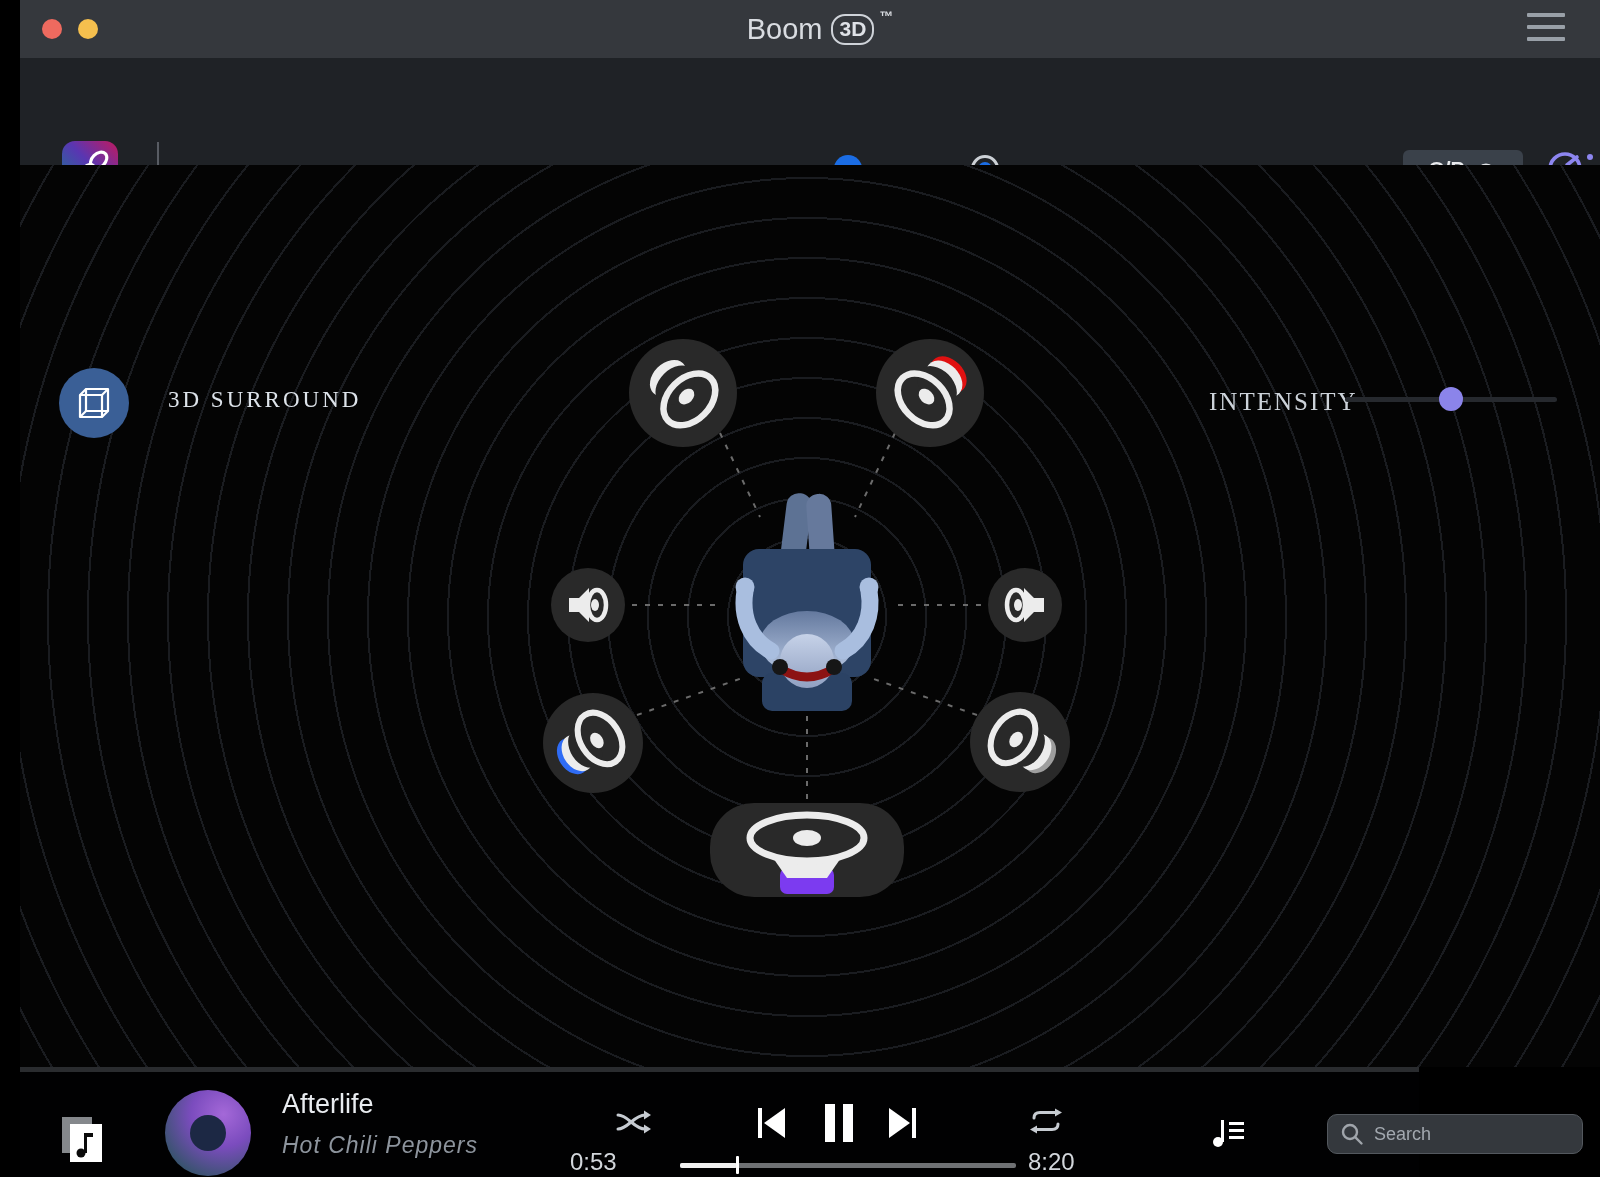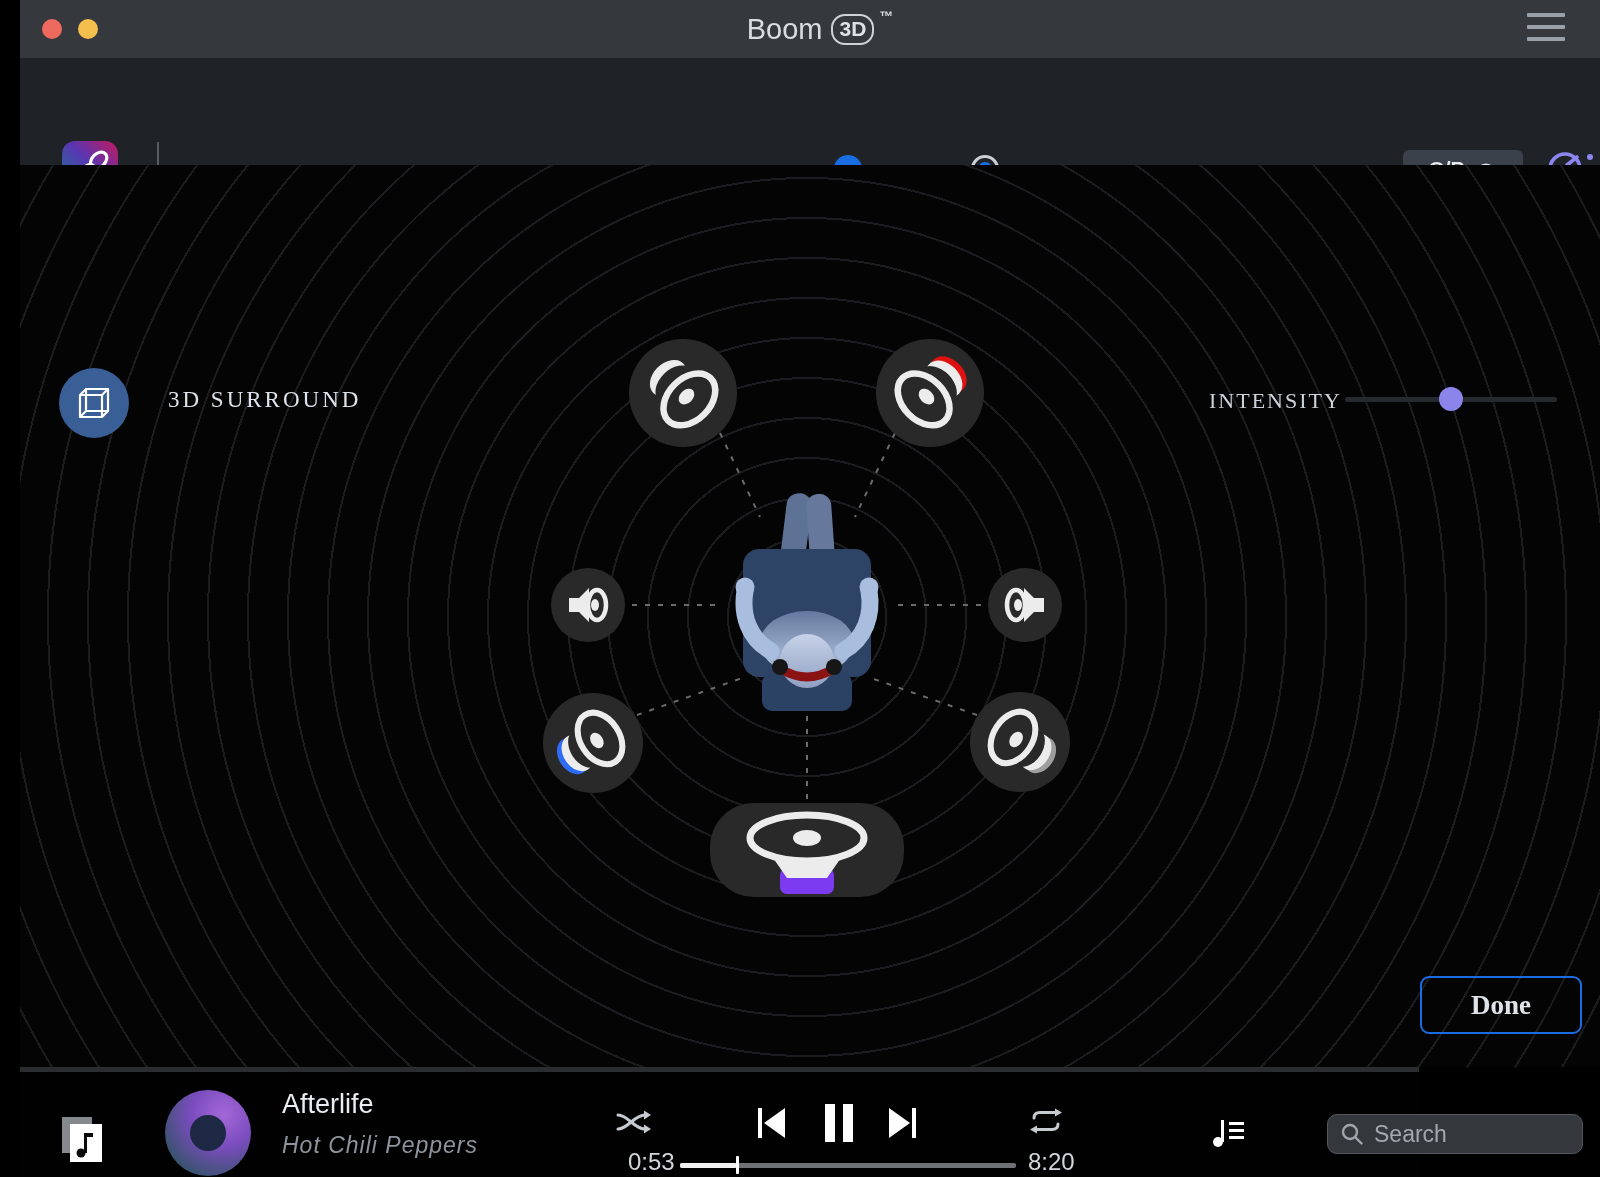--- a/index.html
+++ b/index.html
@@ -43,21 +43,21 @@
             font-family:inherit; display:flex; align-items:center; justify-content:center; gap:9px; cursor:pointer; }
   .dial { position:absolute; left:1528px; top:91px; cursor:pointer; }
 
   
   .main { position:absolute; left:0; top:165px; width:1600px; height:902px; background:#040404;
           background-image:repeating-radial-gradient(circle at 787px 452px,
             #040404 0px, #040404 38px, #1a1c20 38px, #1a1c20 40px);font-family:Liberation Serif, serif; }
   .cube-circle { position:absolute; left:39px; top:203px; width:70px; height:70px; border-radius:50%;
                  background:#3a5f96; display:flex; align-items:center; justify-content:center; }
   .feature-label { position:absolute; left:148px; top:222px; font-size:23px; letter-spacing:3px; color:#dde3ea; }
-  .intensity-label { position:absolute; left:1189px; top:223px; font-size:22px; letter-spacing:2px; color:#ccd2d9; }
+  .intensity-label { position:absolute; left:1189px; top:223px; font-size:25px; letter-spacing:2px; color:#ccd2d9; }
   .intensity { position:absolute; left:1325px; top:222px; width:212px; height:24px; cursor:pointer; }
   .intensity .track { top:9.5px; height:5px; background:#26292e; }
   .intensity .fill { background:transparent; }
   .intensity .knob { right:-12px; width:24px; height:24px; margin-top:-12px; background:#8b84ea; }
   .scene { position:absolute; left:0; top:0; width:1600px; height:902px; }
   .bass-label { position:absolute; left:568px; top:933px; font-size:23px; letter-spacing:2px; color:#ccd2d9; }
   .bass { position:absolute; left:757px; top:932px; width:193px; height:26px; cursor:pointer; }
   .bass .track { top:10px; height:6px; background:#2b2e33; }
   .bass .fill { background:linear-gradient(90deg,#3b45e0,#9c2df2); }
   .bass .knob { right:-13px; width:26px; height:26px; margin-top:-13px; background:#fff; }
@@ -79,21 +79,21 @@
   .time { position:absolute; top:76px; font-size:24px; color:#d2d6db; }
   .progress { position:absolute; left:660px; top:84px; width:336px; height:18px; cursor:pointer; }
   .progress .track { top:7px; height:4.5px; background:#6f7174; border-radius:2px; }
   .progress .fill { background:#f0f0f0; border-radius:2px; }
   .progress .knob { right:-2px; width:3.5px; height:18px; margin-top:-9px; background:#fff; border-radius:1px; }
   .playlist { position:absolute; left:1192px; top:44px; cursor:pointer; }
   .searchbox { position:absolute; left:1307px; top:42px; width:256px; height:40px; background:#34383d;
                border:1.5px solid #53585e; border-radius:10px; display:flex; align-items:center;
                padding:0 12px; gap:10px; }
   .searchbox input { flex:1; min-width:0; background:transparent; border:none; outline:none;
-                     color:#c6cbd1; font-size:23px; font-family:inherit; }
+                     color:#c6cbd1; font-size:18px; font-family:inherit; }
   .searchbox input::placeholder { color:#a2a8af; }
 </style>
 </head>
 <body>
 
 <div class="app">
 
   <header class="titlebar">
     <div class="traffic">
       <span class="tl red"></span>
@@ -279,21 +279,20 @@
 
     <span class="bass-label">BASS CONTROL</span>
     <div class="slider bass">
       <div class="track">
           <div class="fill" style="width: 60%;">
             <span class="knob"></span>
           </div>
         </div>
     </div>
 
-    <button class="done">Done</button>
   </main>
 
   <footer class="player">
     <div class="source-icon">
       <svg width="46" height="50" viewBox="0 0 46 50">
         <rect x="2" y="2" width="30" height="36" fill="#85888c"></rect>
         <rect x="10" y="9" width="32" height="38" fill="#fff"></rect>
         <circle cx="21" cy="38" r="4.5" fill="#0a0a0a"></circle>
         <rect x="24" y="18" width="3" height="20" fill="#0a0a0a"></rect>
         <rect x="24" y="18" width="9" height="4" fill="#0a0a0a"></rect>
@@ -337,21 +336,21 @@
       <svg width="36" height="26" viewBox="0 0 36 26">
         <g stroke="#c6cbd1" stroke-width="3" fill="none" stroke-linecap="round">
           <path d="M6,10 C6,6 8,4.5 12,4.5 H28"></path>
           <path d="M30,16 C30,20 28,21.5 24,21.5 H8"></path>
         </g>
         <polygon points="27,0.5 34,4.5 27,8.5" fill="#c6cbd1"></polygon>
         <polygon points="9,17.5 2,21.5 9,25.5" fill="#c6cbd1"></polygon>
       </svg>
     </button>
 
-    <span class="time" style="left:608px;">0:53</span>
+    <span class="time" style="left:550px;">0:53</span>
     <div class="slider progress">
       <div class="track">
           <div class="fill" style="width: 17%;">
             <span class="knob"></span>
           </div>
         </div>
     </div>
     <span class="time" style="left:1008px;">8:20</span>
 
     <div class="playlist">

